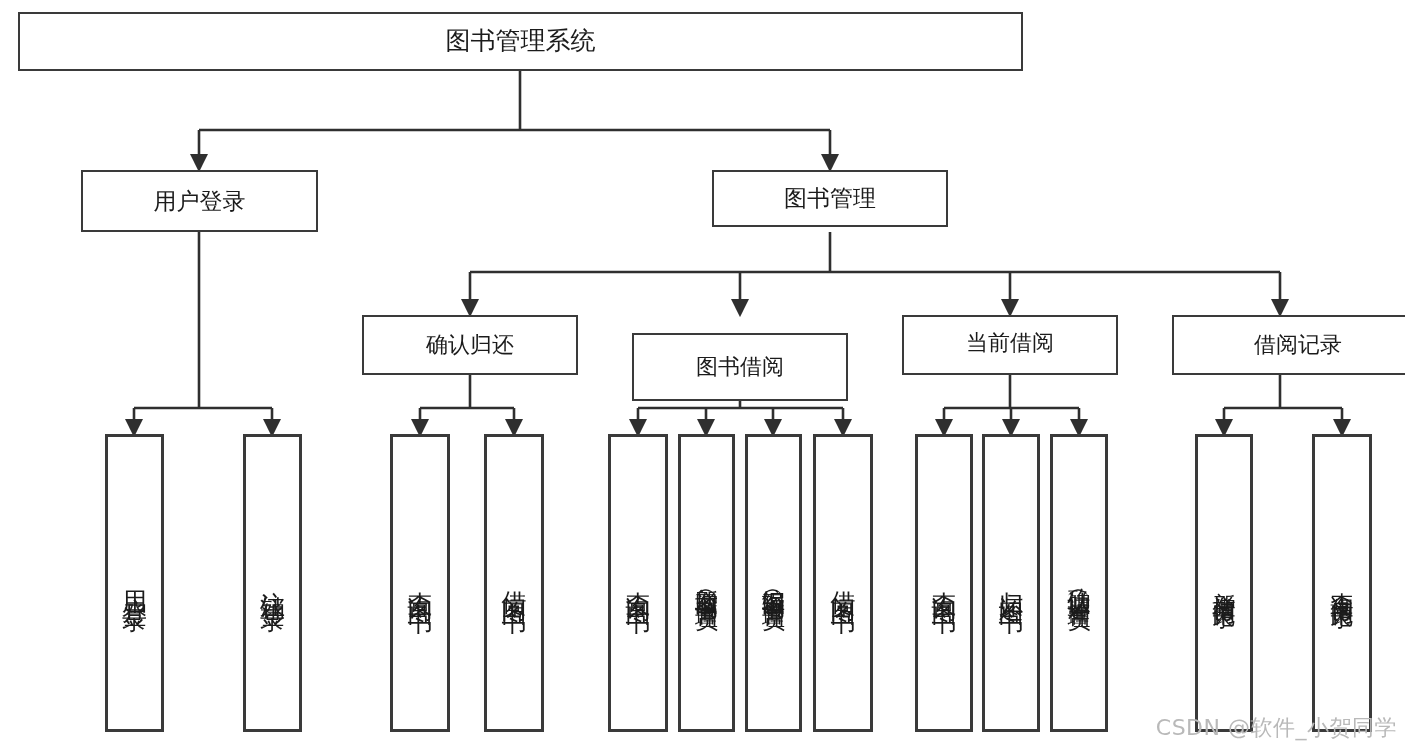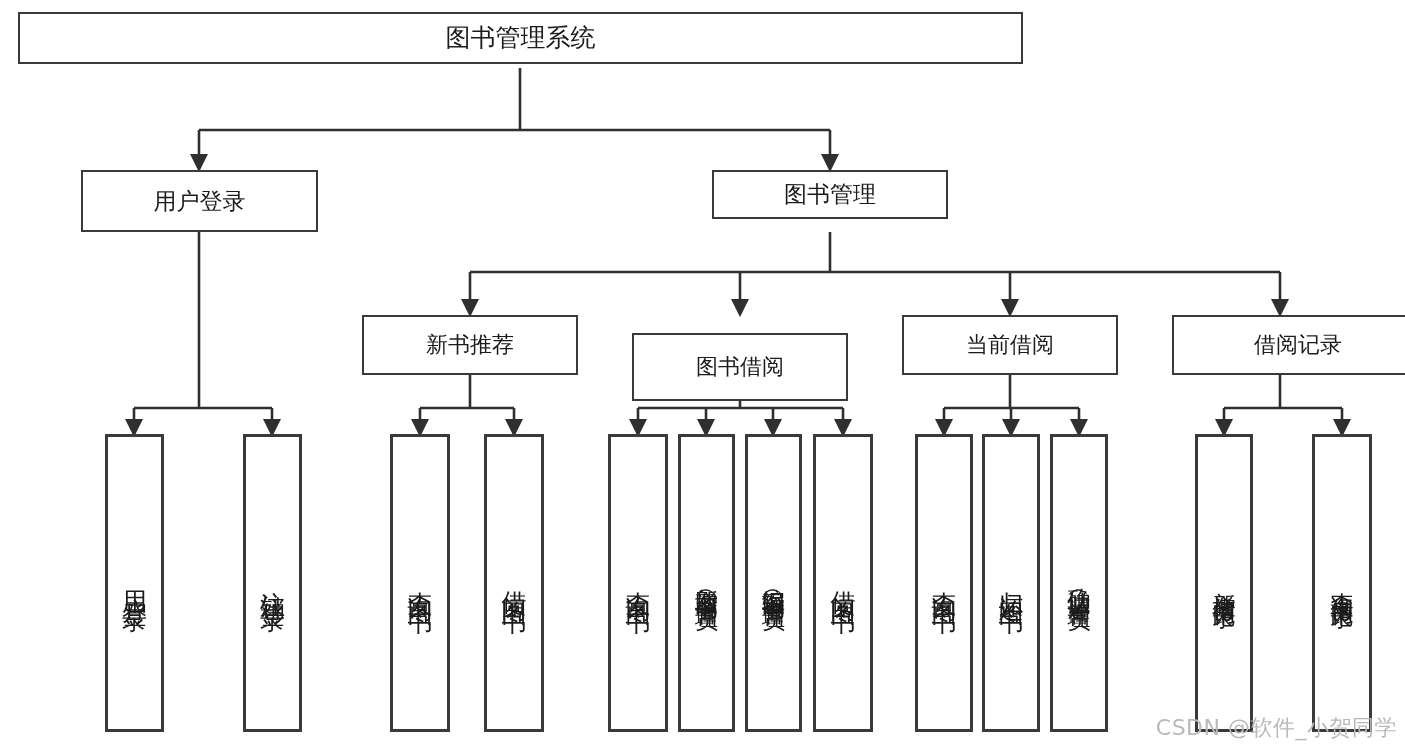--- a/index.html
+++ b/index.html
@@ -76,38 +76,38 @@
       <path d="M 1011 408 L 1011 428" marker-end="url(#ah)"></path>
       <path d="M 1079 408 L 1079 428" marker-end="url(#ah)"></path>
 
       <path d="M 1280 375 L 1280 408"></path>
       <path d="M 1224 408 L 1342 408"></path>
       <path d="M 1224 408 L 1224 428" marker-end="url(#ah)"></path>
       <path d="M 1342 408 L 1342 428" marker-end="url(#ah)"></path>
     </g>
   </svg>
 
-  <div class="node root" style="left:18px;top:12px;width:1005px;height:52px;">
+  <div class="node root" style="left:18px;top:12px;width:1005px;height:59px;">
     <span class="lbl">图书管理系统</span>
   </div>
 
   <div class="node lv2" style="left:81px;top:170px;width:237px;height:62px;">
     <span class="lbl">用户登录</span>
   </div>
-  <div class="node lv2" style="left:712px;top:170px;width:236px;height:49px;">
+  <div class="node lv2" style="left:712px;top:170px;width:236px;height:57px;">
     <span class="lbl">图书管理</span>
   </div>
 
   <div class="node lv3" style="left:362px;top:315px;width:216px;height:60px;">
-    <span class="lbl">新书推荐</span>
+    <span class="lbl">确认归还</span>
   </div>
   <div class="node lv3" style="left:632px;top:333px;width:216px;height:68px;">
     <span class="lbl">图书借阅</span>
   </div>
-  <div class="node lv3" style="left:902px;top:315px;width:216px;height:60px;">
+  <div class="node lv3" style="left:902px;top:315px;width:216px;height:60px;font-family:Liberation Mono, monospace;">
     <span class="lbl">当前借阅</span>
   </div>
   <div class="node lv3" style="left:1172px;top:315px;width:252px;height:60px;">
     <span class="lbl">借阅记录</span>
   </div>
 
   <div class="node leaf" style="left:105px;top:434px;width:59px;height:298px;">
     <span class="lbl">用户登录</span>
   </div>
   <div class="node leaf" style="left:243px;top:434px;width:59px;height:298px;">

